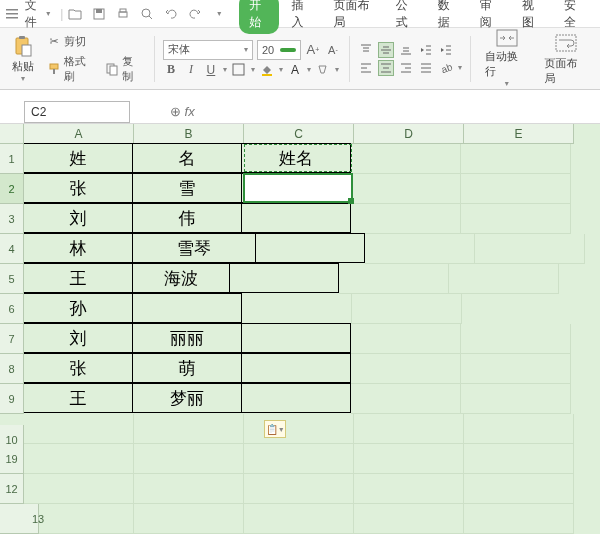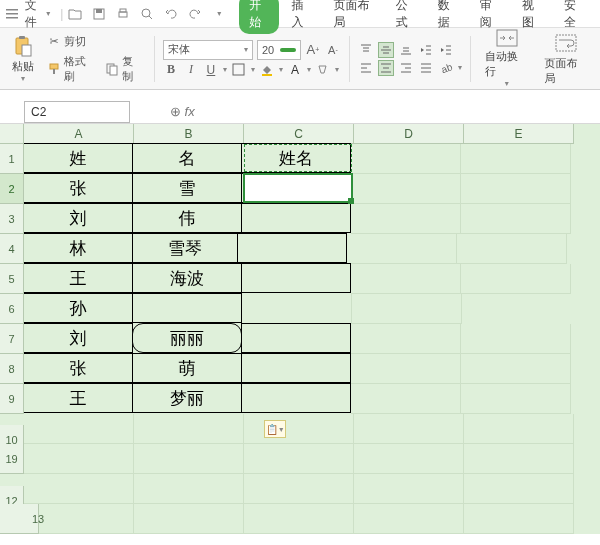--- a/index.html
+++ b/index.html
@@ -351,41 +351,41 @@
       </div>
       <div class="datarow" style="height: 30px;">
         <div class="cell bordered" style="width: 110px; height: 30px;">刘</div>
         <div class="cell bordered" style="width: 110px; height: 30px;">伟</div>
         <div class="cell bordered" style="width: 110px; height: 30px;"></div>
         <div class="cell thin-green" style="width: 110px; height: 30px;"></div>
         <div class="cell thin-green" style="width: 110px; height: 30px;"></div>
       </div>
       <div class="datarow" style="height: 30px;">
         <div class="cell bordered" style="width: 110px; height: 30px;">林</div>
-        <div class="cell bordered" style="width: 106px; height: 30px;">雪琴</div>
+        <div class="cell bordered" style="width: 124px; height: 30px;">雪琴</div>
         <div class="cell bordered" style="width: 110px; height: 30px;"></div>
         <div class="cell thin-green" style="width: 110px; height: 30px;"></div>
         <div class="cell thin-green" style="width: 110px; height: 30px;"></div>
       </div>
       <div class="datarow" style="height: 30px;">
         <div class="cell bordered" style="width: 110px; height: 30px;">王</div>
-        <div class="cell bordered" style="width: 110px; height: 30px;">海波</div>
+        <div class="cell bordered" style="width: 98px; height: 30px;">海波</div>
         <div class="cell bordered" style="width: 110px; height: 30px;"></div>
         <div class="cell thin-green" style="width: 110px; height: 30px;"></div>
         <div class="cell thin-green" style="width: 110px; height: 30px;"></div>
       </div>
       <div class="datarow" style="height: 30px;">
         <div class="cell bordered" style="width: 110px; height: 30px;">孙</div>
         <div class="cell bordered" style="width: 110px; height: 30px;"></div>
         <div class="cell thin-green" style="width: 110px; height: 30px;"></div>
         <div class="cell thin-green" style="width: 110px; height: 30px;"></div>
       </div>
       <div class="datarow" style="height: 30px;">
         <div class="cell bordered" style="width: 110px; height: 30px;">刘</div>
-        <div class="cell bordered" style="width: 110px; height: 30px; border-radius: 11px;">丽丽</div>
+        <div class="cell bordered" style="width: 110px; height: 30px;">丽丽</div>
         <div class="cell bordered" style="width: 110px; height: 30px;"></div>
         <div class="cell thin-green" style="width: 110px; height: 30px;"></div>
         <div class="cell thin-green" style="width: 110px; height: 30px;"></div>
       </div>
       <div class="datarow" style="height: 30px;">
         <div class="cell bordered" style="width: 110px; height: 30px;">张</div>
         <div class="cell bordered" style="width: 110px; height: 30px;">萌</div>
         <div class="cell bordered" style="width: 110px; height: 30px;"></div>
         <div class="cell thin-green" style="width: 110px; height: 30px;"></div>
         <div class="cell thin-green" style="width: 110px; height: 30px;"></div>
@@ -440,15 +440,15 @@
     <div class="rh active" style="top: 50px; height: 30px;">2</div>
     <div class="rh" style="top: 80px; height: 30px;">3</div>
     <div class="rh" style="top: 110px; height: 30px;">4</div>
     <div class="rh" style="top: 140px; height: 30px;">5</div>
     <div class="rh" style="top: 170px; height: 30px;">6</div>
     <div class="rh" style="top: 200px; height: 30px;">7</div>
     <div class="rh" style="top: 230px; height: 30px;">8</div>
     <div class="rh" style="top: 260px; height: 30px;">9</div>
     <div class="rh" style="top: 301px; height: 30px;">10</div>
     <div class="rh" style="top: 320px; height: 30px;">19</div>
-    <div class="rh" style="top: 362px; height: 30px;">12</div>
+    <div class="rh" style="top: 350px; height: 30px;">12</div>
     <div class="rh" style="top: 380px; height: 30px; padding-left: 38px;">13</div>
   </div>
 
 </body></html>

